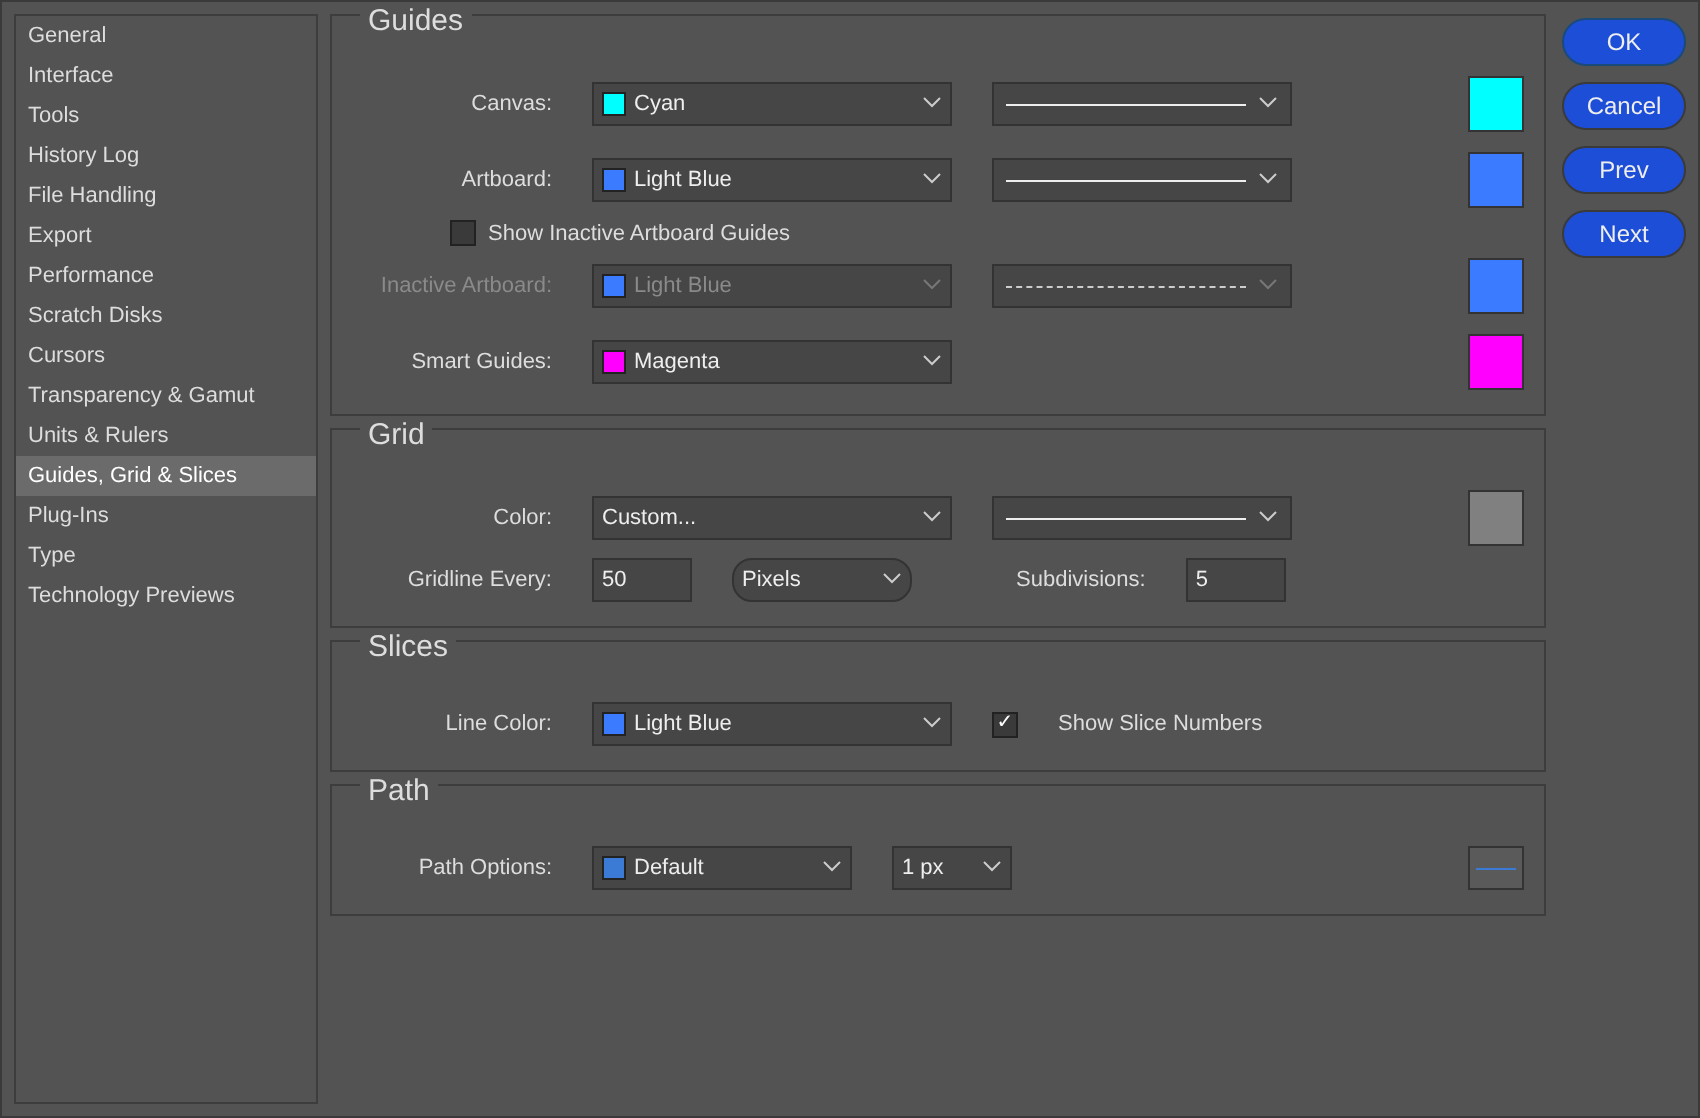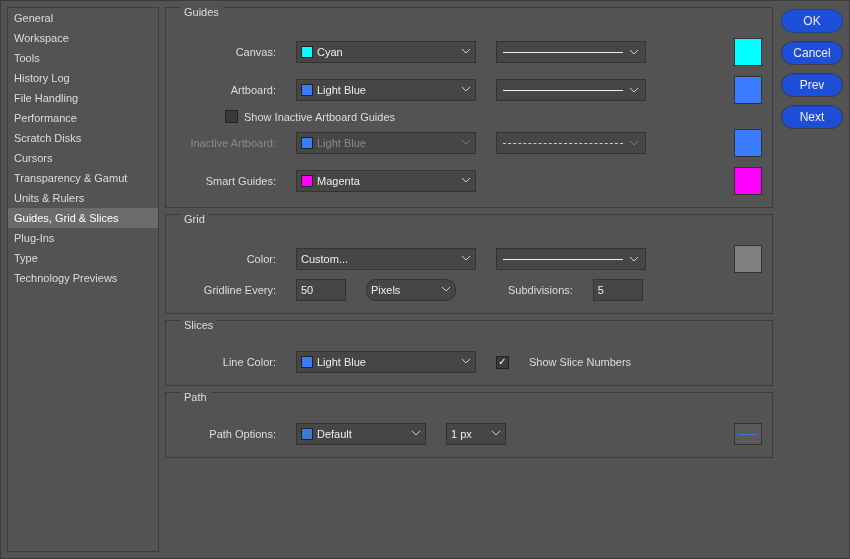--- a/index.html
+++ b/index.html
@@ -30,21 +30,21 @@
 }
 .sidebar-item.active { background: #6b6b6b; color: #fff; }
 .main { flex: 1; display: flex; gap: 8px; }
 .panels { flex: 1; display: flex; flex-direction: column; gap: 6px; }
 .panel {
   border: 1px solid #3d3d3d; padding: 8px 10px 12px 10px;
   position: relative;
 }
 .panel-legend {
   position: relative; top: -14px; left: 4px; background: #535353;
-  display: inline-block; padding: 0 4px; font-size: 11px; color: #ddd;
+  display: inline-block; padding: 0 4px; font-size: 15px; color: #ddd;
   margin-bottom: -8px;
 }
 .row { display: flex; align-items: center; gap: 20px; margin-top: 4px; }
 .label { font-size: 11px; color: #ddd; text-align: right; }
 .label.dis { color: #8a8a8a; }
 .col1 { width: 100px; }
 .dropdown {
   background: #464646; border: 1px solid #333; height: 22px;
   display: flex; align-items: center; padding: 0 4px; font-size: 11px;
   color: #eee; width: 180px; justify-content: space-between; cursor: default;
@@ -80,24 +80,25 @@
 .pathsw .l{width:20px;height:0;border-top:1px solid #3b7bd6;}
 </style>
 </head>
 <body>
 
 <div class="window">
 
   <div class="body">
     <div class="sidebar" id="sidebar">
         <div class="sidebar-item">General</div>
-        <div class="sidebar-item">Workspace</div>
+        <div class="sidebar-item">Interface</div>
         <div class="sidebar-item">Tools</div>
         <div class="sidebar-item">History Log</div>
         <div class="sidebar-item">File Handling</div>
+        <div class="sidebar-item">Export</div>
         <div class="sidebar-item">Performance</div>
         <div class="sidebar-item">Scratch Disks</div>
         <div class="sidebar-item">Cursors</div>
         <div class="sidebar-item">Transparency &amp; Gamut</div>
         <div class="sidebar-item">Units &amp; Rulers</div>
         <div class="sidebar-item active">Guides, Grid &amp; Slices</div>
         <div class="sidebar-item">Plug-Ins</div>
         <div class="sidebar-item">Type</div>
         <div class="sidebar-item">Technology Previews</div>
       </div>

